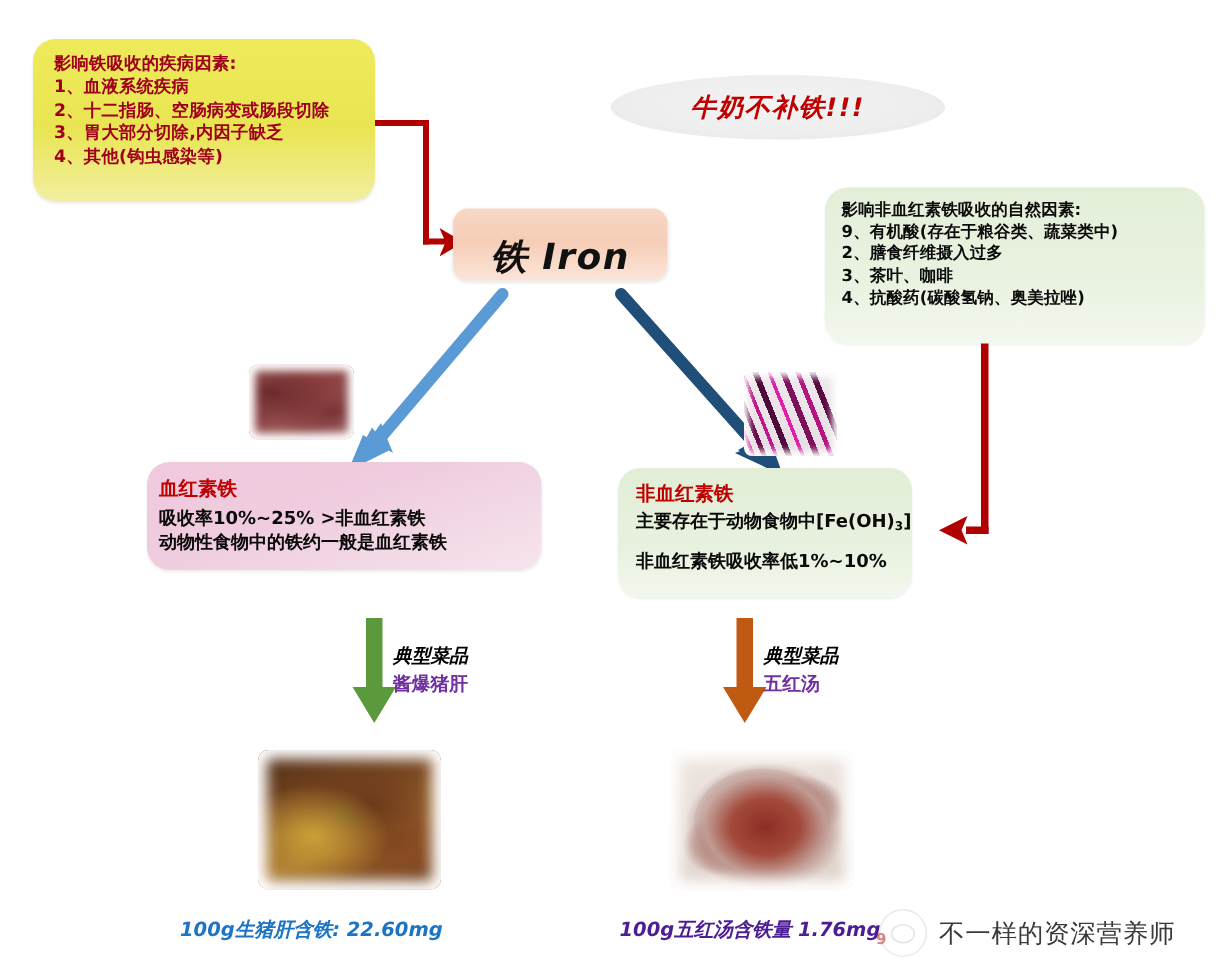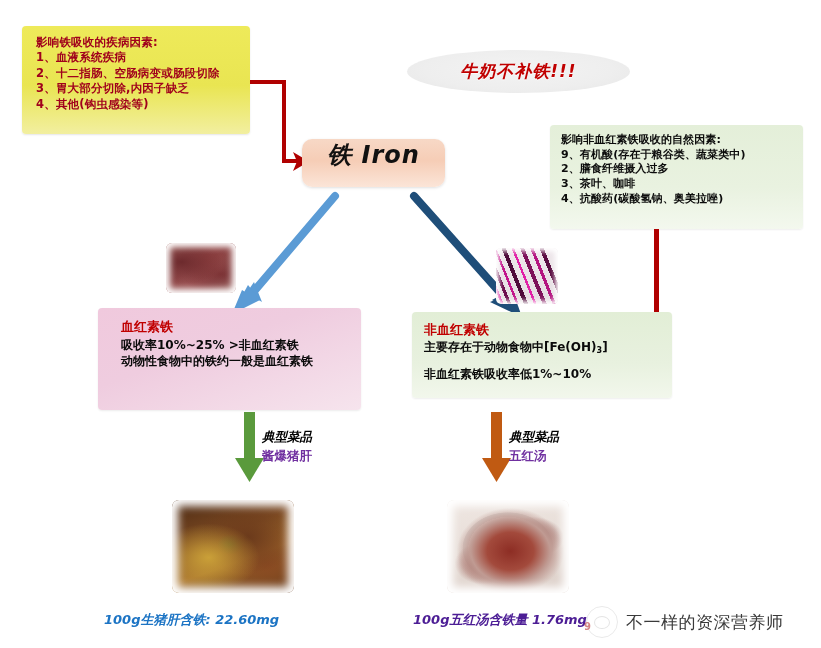--- a/index.html
+++ b/index.html
@@ -13,21 +13,21 @@
     height:648px;
     background:#ffffff;
     overflow:hidden;
   }
   .abs{position:absolute;}
 
   
   .box{
     position:absolute;
     box-sizing:border-box;
-    border-radius:4px;
+    border-radius:15px;
     line-height:1.34;
   }
   .box-yellow{
     left:22px; top:26px; width:228px; height:108px;
     background:linear-gradient(180deg,#eeea5a 0%,#e9e552 55%,#f2efa0 100%);
     padding:9px 12px 0 14px;
     color:#a0001c;
     font-weight:bold;
     font-size:11.5px;
     box-shadow:0 1px 2px rgba(0,0,0,.10);
@@ -57,46 +57,46 @@
     font-weight:bold;
     font-style:italic;
     font-size:17px;
     letter-spacing:1px;
     text-shadow:0 1px 0 rgba(255,255,255,.8);
   }
 
   .box-iron{
     left:302px; top:139px; width:143px; height:48px;
     background:linear-gradient(180deg,#f7d8c6 0%,#f6cdb6 45%,#fbe5d8 100%);
-    display:flex;align-items:flex-start;justify-content:center;
+    display:flex;align-items:flex-end;justify-content:center;
     box-shadow:0 1px 3px rgba(0,0,0,.13);
     border-radius:10px;
   }
   .box-iron span{
     font-size:24px;
     font-style:italic;
     font-weight:bold;
     color:#111;
     letter-spacing:1px;
   }
 
   .box-pink{
-    left:98px; top:308px; width:263px; height:102px;
+    left:98px; top:308px; width:263px; height:72px;
     background:linear-gradient(160deg,#f0c9dd 0%,#efccdf 40%,#f6e4ed 100%);
-    padding:10px 10px 0 23px;
+    padding:10px 10px 0 8px;
     font-size:12px;
     font-weight:bold;
     color:#0a0a0a;
     box-shadow:0 1px 2px rgba(0,0,0,.08);
   }
   .box-pink .hd{color:#c00000;font-size:13px;margin-bottom:2px;}
   .box-pink div{white-space:nowrap;}
 
   .box-green-mid{
-    left:412px; top:312px; width:260px; height:86px;
+    left:412px; top:312px; width:196px; height:86px;
     background:linear-gradient(180deg,#e2eed6 0%,#e8f1df 60%,#f2f7ec 100%);
     padding:9px 18px 0 12px;
     font-size:12px;
     font-weight:bold;
     color:#0a0a0a;
     box-shadow:0 1px 2px rgba(0,0,0,.07);
   }
   .box-green-mid .hd{color:#c00000;font-size:13px;margin-bottom:1px;}
   .box-green-mid div{white-space:nowrap;}
   .sub{font-size:8px;vertical-align:-2px;}
@@ -293,21 +293,21 @@
     <polygon points="16.5,70 2,46 31,46" fill="#c05a12"></polygon>
   </svg>
   <div class="arrow-label" style="left:509px; top:428px;">
     <div class="l1">典型菜品</div>
     <div class="l2">五红汤</div>
   </div>
 
   <div class="photo photo-dish-liver"></div>
   <div class="photo photo-soup"></div>
 
-  <div class="caption cap-blue" style="left:104px; top:611px;">100g生猪肝含铁: 22.60mg</div>
+  <div class="caption cap-blue" style="left:120px; top:611px;">100g生猪肝含铁: 22.60mg</div>
   <div class="caption cap-red" style="left:413px; top:611px;">100g五红汤含铁量 1.76mg</div>
 
   <div class="watermark">
     <div class="wm-logo">
       <span class="wm-badge">9</span>
     </div>
     <div class="wm-text">不一样的资深营养师</div>
   </div>
 
 </div>

